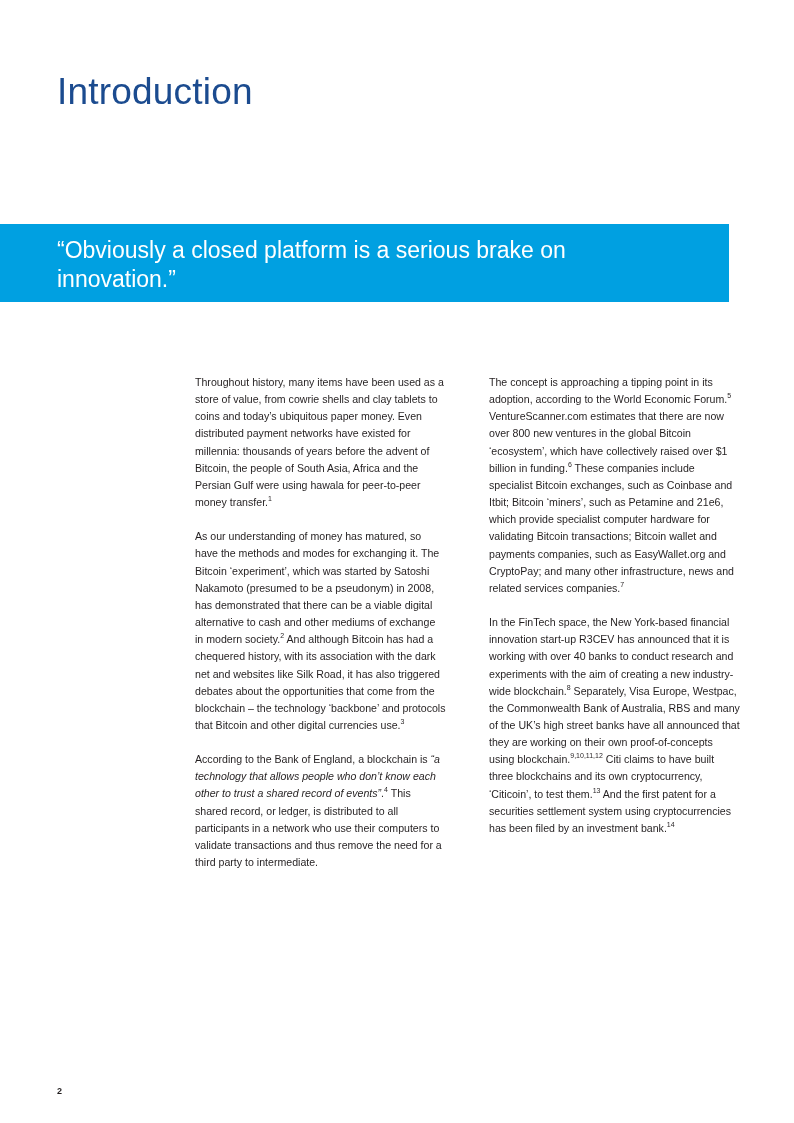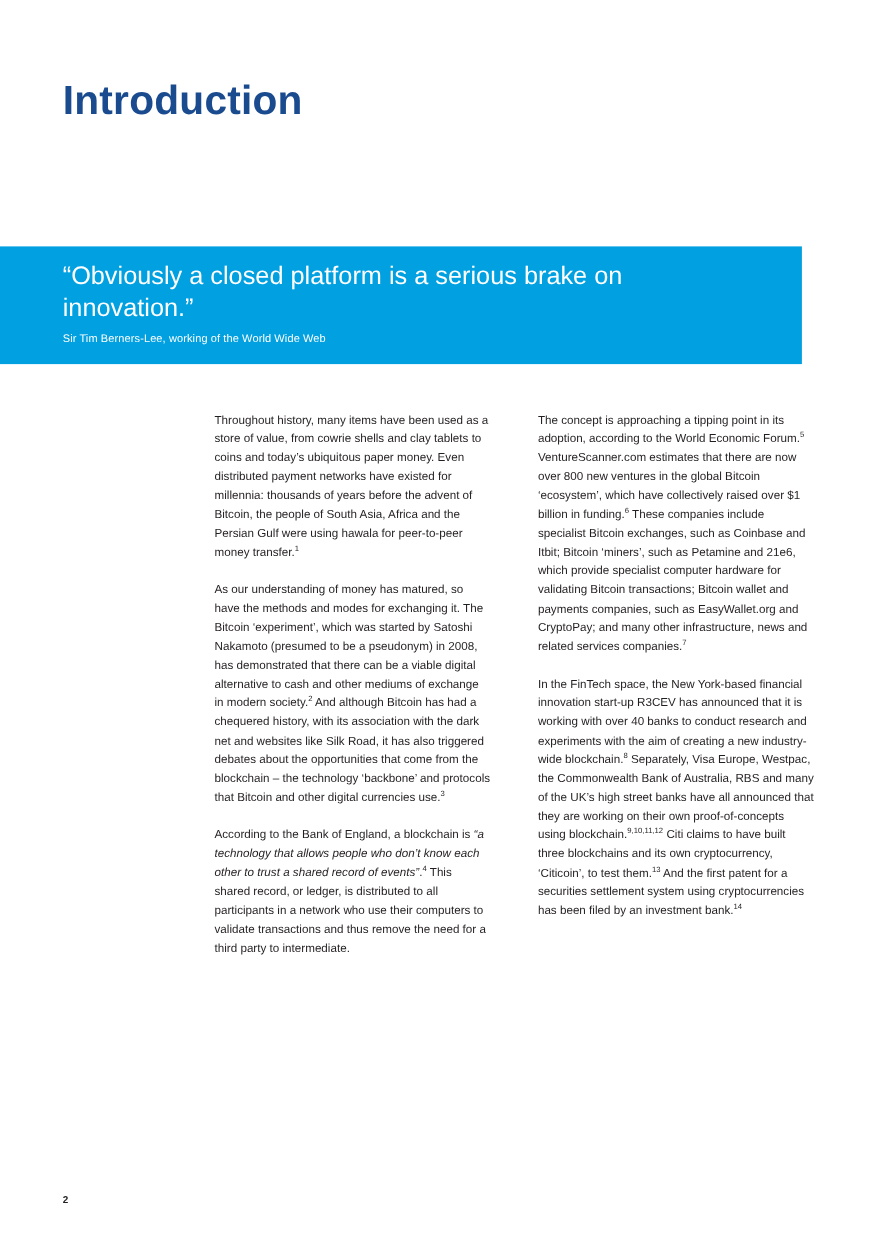--- a/index.html
+++ b/index.html
@@ -17,31 +17,31 @@
   }
   .page {
     position: absolute;
     inset: 0;
   }
   .page-title {
     position: absolute;
     left: 57px;
     top: 47px;
     font-size: 37px;
-    font-weight: 700;
+    font-weight: 400;
     color: #1b4b8f;
     letter-spacing: 0.2px;
     line-height: 1.1;
   }
   .quote-band {
     position: absolute;
     left: 0;
     top: 224px;
     width: 729px;
-    height: 107px;
+    height: 78px;
     background: #00a0e1;
   }
   .quote-band .quote-text {
     position: absolute;
     left: 57px;
     top: 12px;
     width: 630px;
     font-size: 23px;
     line-height: 1.26;
     color: #ffffff;

